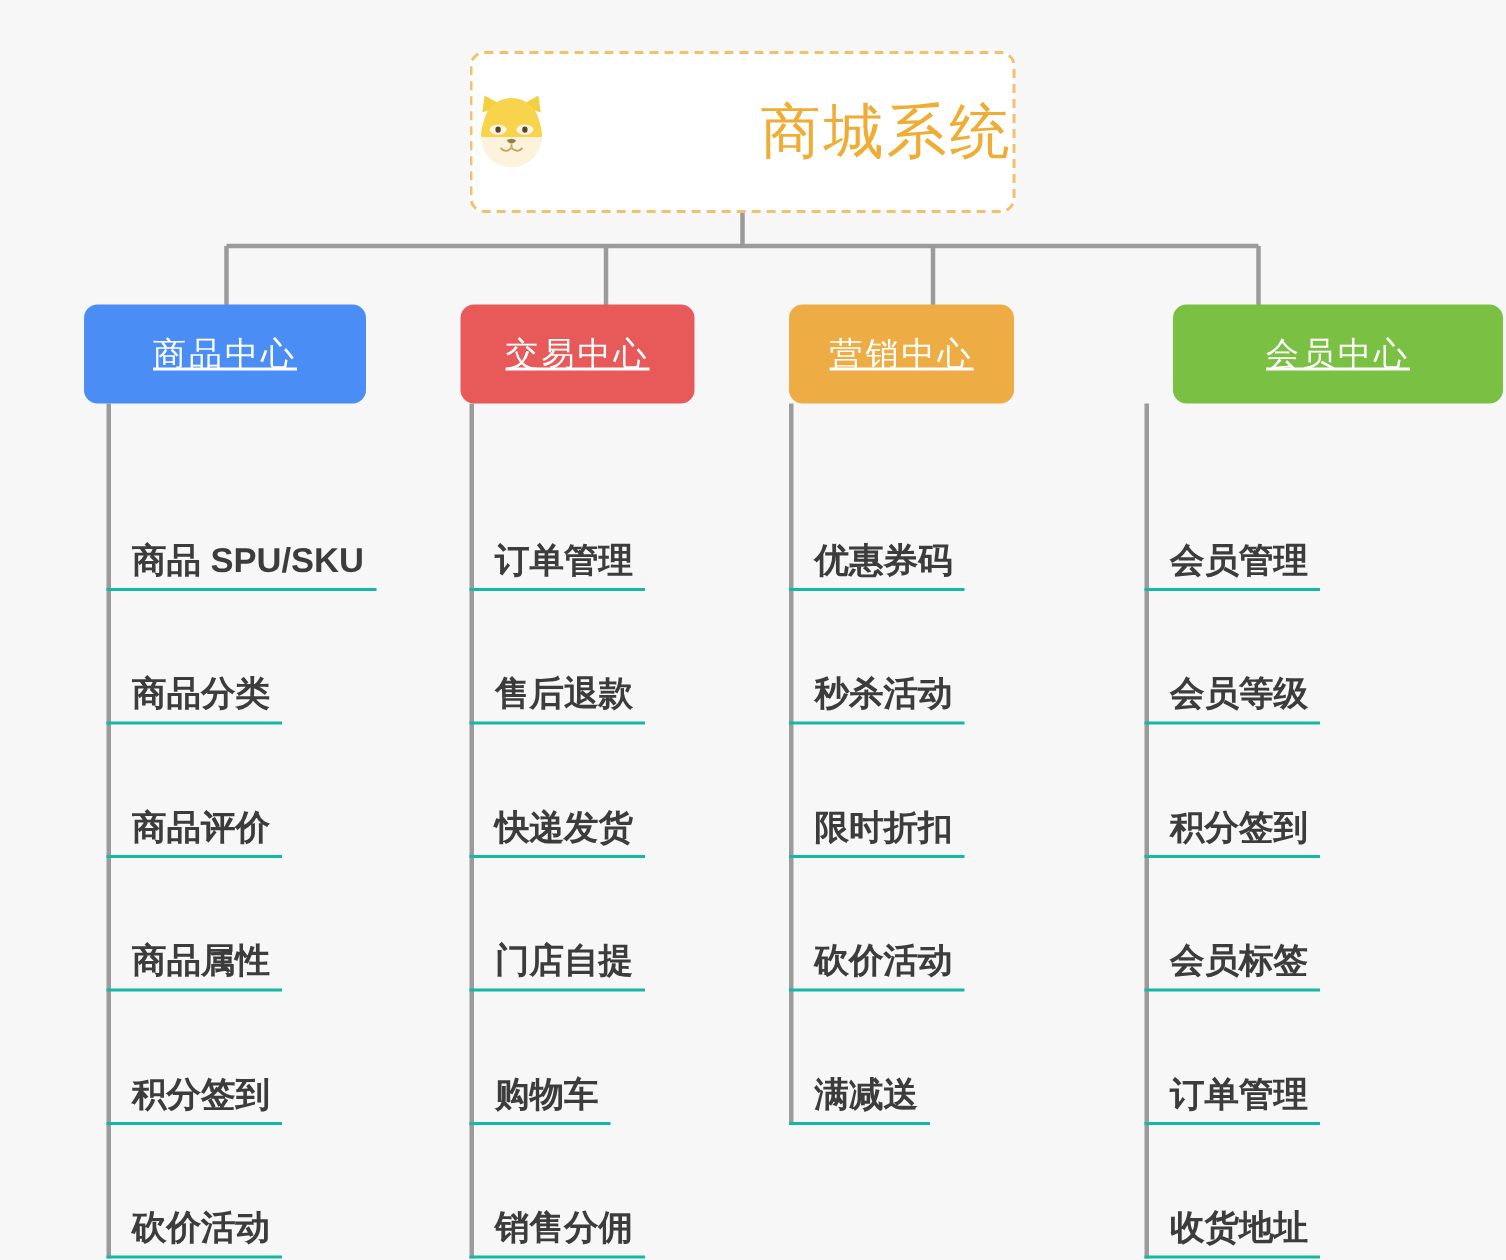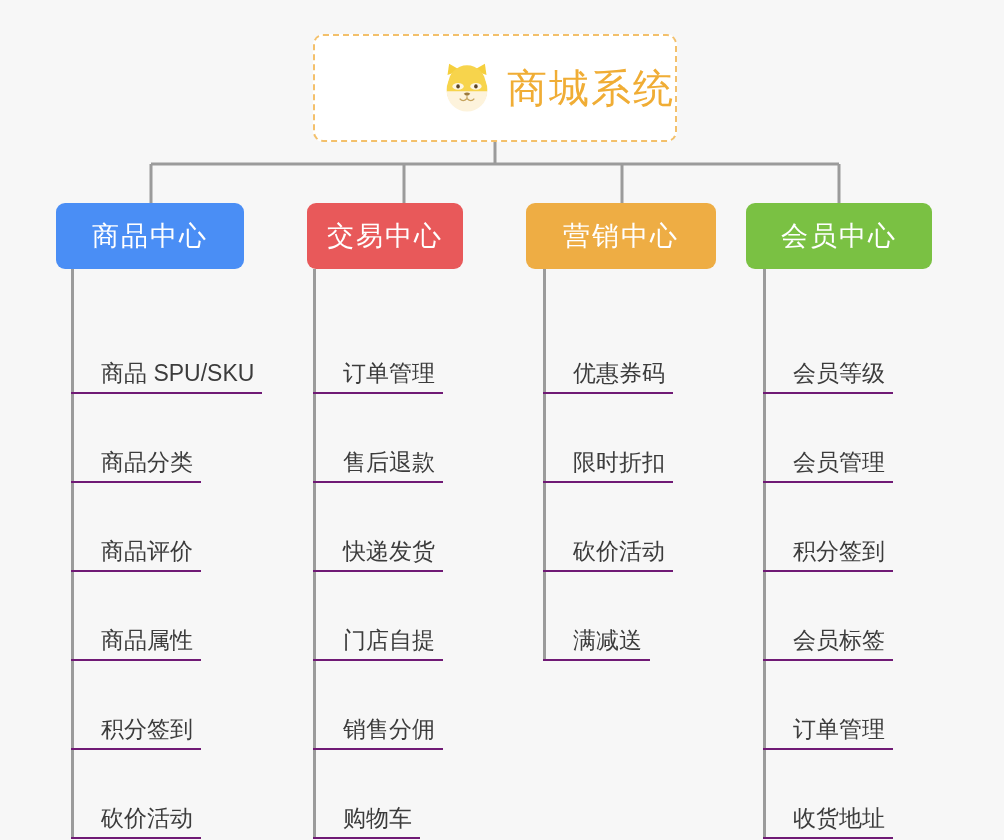--- a/index.html
+++ b/index.html
@@ -27,21 +27,21 @@
     left: 313px;
     top: 34px;
     width: 364px;
     height: 108px;
     box-sizing: border-box;
     background: #ffffff;
     border: 2px dashed #f3c06b;
     border-radius: 10px;
     display: flex;
     align-items: center;
-    justify-content: flex-end;
+    justify-content: space-between;
     gap: 14px;
   }
   .root-icon {
     width: 52px;
     height: 52px;
     flex: none;
     display: block;
   }
   .root-title {
     font-size: 40px;
@@ -67,23 +67,24 @@
     top: 203px;
   }
   .branch-header {
     height: 66px;
     box-sizing: border-box;
     border-radius: 9px;
     display: flex;
     align-items: center;
     justify-content: center;
     color: #ffffff;
-    font-size: 27px;
+    font-size: 22px;
     letter-spacing: 2px;
     white-space: nowrap;
+    text-decoration: underline;
   }
 
   .leaf-list {
     position: relative;
     margin-top: 0;
     padding-left: 0;
   }
   
   .leaf-list::before {
     content: "";
@@ -96,43 +97,44 @@
   }
 
   .leaf-item {
     position: relative;
     height: 89px;
     box-sizing: border-box;
     display: flex;
     align-items: flex-end;
   }
   .leaf-underline {
-    border-bottom: 2px solid #701a75;
-    padding: 0 8px 6px 30px;
+    border-bottom: 2px solid #14b8a6;
+    padding: 0 8px 6px 17px;
     font-size: 23px;
     color: #3c3c3c;
     line-height: 1.15;
     white-space: nowrap;
+    font-weight: bold;
   }
 
   
   .branch-1 { left: 56px; }
   .branch-1 .branch-header { width: 188px; background: #4a8ef5; }
   .branch-1 .leaf-list { margin-left: 15px; }
 
   .branch-2 { left: 307px; }
   .branch-2 .branch-header { width: 156px; background: #e8595a; }
   .branch-2 .leaf-list { margin-left: 6px; }
 
   .branch-3 { left: 526px; }
-  .branch-3 .branch-header { width: 190px; background: #eead44; }
-  .branch-3 .leaf-list { margin-left: 17px; }
+  .branch-3 .branch-header { width: 150px; background: #eead44; }
+  .branch-3 .leaf-list { }
 
   .branch-4 { left: 746px; }
-  .branch-4 .branch-header { width: 186px; background: #7ac143; }
+  .branch-4 .branch-header { width: 220px; background: #7ac143; margin-left: 36px; }
   .branch-4 .leaf-list { margin-left: 17px; }
 
   .leaf-list { padding-top: 36px; }
 </style>
 </head>
 <body>
 
 <div id="mindmap">
 
   <svg class="connectors" width="1004" height="840" viewBox="0 0 1004 840" aria-hidden="true">
@@ -212,60 +214,63 @@
       <div class="leaf-item">
         <span class="leaf-underline">售后退款</span>
       </div>
       <div class="leaf-item">
         <span class="leaf-underline">快递发货</span>
       </div>
       <div class="leaf-item">
         <span class="leaf-underline">门店自提</span>
       </div>
       <div class="leaf-item">
+        <span class="leaf-underline">购物车</span>
+      </div>
+      <div class="leaf-item">
         <span class="leaf-underline">销售分佣</span>
       </div>
-      <div class="leaf-item">
-        <span class="leaf-underline">购物车</span>
-      </div>
     </div>
   </div>
 
   <div class="branch branch-3">
     <div class="branch-header">
       <span>营销中心</span>
     </div>
     <div class="leaf-list">
       <div class="leaf-item">
         <span class="leaf-underline">优惠券码</span>
       </div>
       <div class="leaf-item">
+        <span class="leaf-underline">秒杀活动</span>
+      </div>
+      <div class="leaf-item">
         <span class="leaf-underline">限时折扣</span>
       </div>
       <div class="leaf-item">
         <span class="leaf-underline">砍价活动</span>
       </div>
       <div class="leaf-item">
         <span class="leaf-underline">满减送</span>
       </div>
     </div>
   </div>
 
   <div class="branch branch-4">
     <div class="branch-header">
       <span>会员中心</span>
     </div>
     <div class="leaf-list">
       <div class="leaf-item">
+        <span class="leaf-underline">会员管理</span>
+      </div>
+      <div class="leaf-item">
         <span class="leaf-underline">会员等级</span>
       </div>
       <div class="leaf-item">
-        <span class="leaf-underline">会员管理</span>
-      </div>
-      <div class="leaf-item">
         <span class="leaf-underline">积分签到</span>
       </div>
       <div class="leaf-item">
         <span class="leaf-underline">会员标签</span>
       </div>
       <div class="leaf-item">
         <span class="leaf-underline">订单管理</span>
       </div>
       <div class="leaf-item">
         <span class="leaf-underline">收货地址</span>

